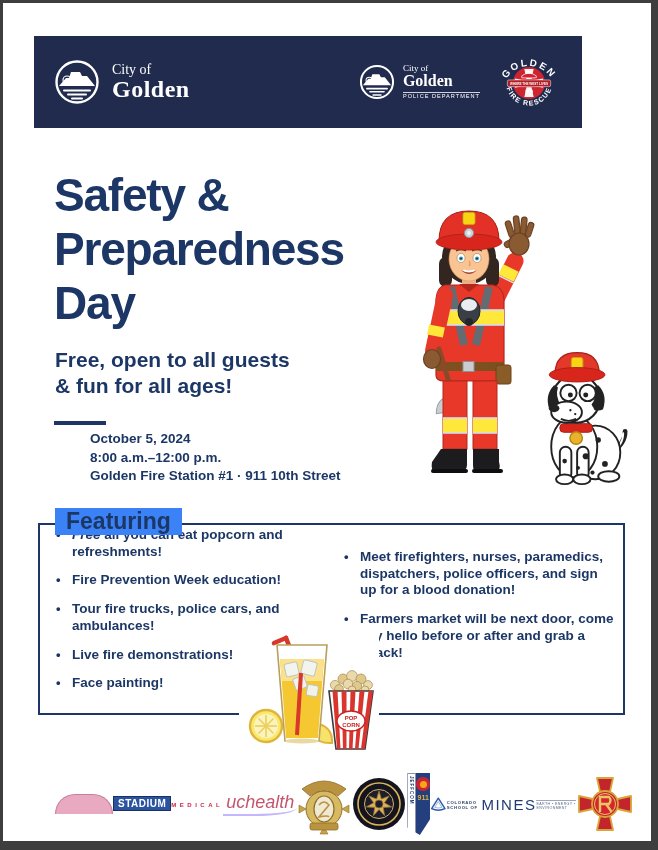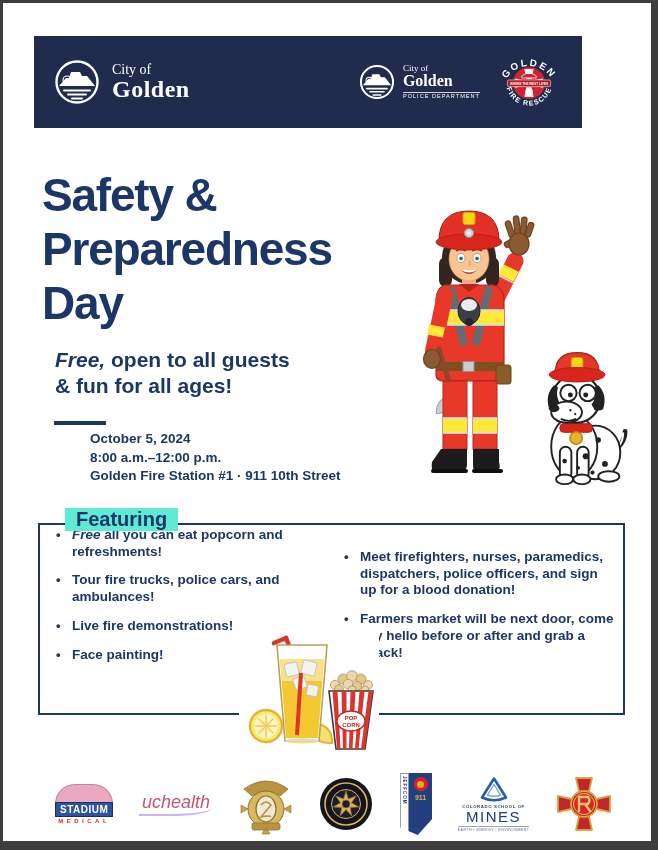--- a/index.html
+++ b/index.html
@@ -21,46 +21,46 @@
   .brand-text .pre{font-size:14px;display:block;}
   .brand-text .name{font-size:24px;font-weight:bold;display:block;letter-spacing:.5px;}
   .right-logos{display:flex;align-items:center;gap:16px;}
   .police{display:flex;align-items:center;gap:8px;}
   .police-text{color:#fff;font-family:"Liberation Serif",serif;line-height:1.02;}
   .police-text .pre{font-size:9px;display:block;}
   .police-text .name{font-size:16px;font-weight:bold;display:block;}
   .police-text .dept{font-size:5.6px;letter-spacing:1px;display:block;margin-top:2px;
     border-top:1px solid rgba(255,255,255,.8);padding-top:1.5px;font-family:"Liberation Sans",sans-serif;}
   
-  .title{position:absolute;left:39px;top:166px;font-size:46px;font-weight:bold;
+  .title{position:absolute;left:51px;top:166px;font-size:46px;font-weight:bold;
     line-height:1.17;letter-spacing:-1.2px;color:#1c3766;}
   .tagline{position:absolute;left:52px;top:344px;font-size:21px;font-weight:bold;line-height:1.22;}
-  .tagline .emph{font-style:italic;}
+  .tagline .emph{}
   .date-rule{position:absolute;left:51px;top:418px;width:52px;height:3.5px;background:#1c3766;}
   .when{position:absolute;left:51px;top:427px;font-size:13.5px;font-weight:bold;line-height:1.38;margin-left:36px;}
   
   .firefighter{position:absolute;left:408px;top:196px;width:132px;height:288px;}
   .dalmatian{position:absolute;left:528px;top:342px;width:98px;height:142px;}
   .snacks{position:absolute;left:236px;top:626px;width:140px;height:134px;background:#fff;z-index:3;}
   
   .feat-box{position:absolute;left:35px;top:520px;width:587px;height:192px;
     border:2.5px solid #1c3766;box-sizing:border-box;}
-  .feat-heading{position:absolute;left:62px;top:505px;background:#5eead4;padding:0 11px;
-    font-size:20px;font-weight:bold;color:#1c3766;z-index:2;}
+  .feat-heading{position:absolute;left:52px;top:505px;background:#3b82f6;padding:0 11px;
+    font-size:23px;font-weight:bold;color:#1c3766;z-index:2;}
   .blist{position:absolute;margin:0;padding:0;list-style:none;font-size:13.5px;
     font-weight:bold;line-height:1.24;}
   .blist li{position:relative;padding-left:17px;margin-bottom:12px;}
   .blist li::before{content:"•";position:absolute;left:1px;top:0;font-size:13px;}
   .blist-left{left:52px;top:524px;width:258px;}
   .blist-right{left:340px;top:546px;width:272px;}
   .bi{font-style:italic;}
   
   .sponsors{position:absolute;left:52px;top:768px;width:558px;height:66px;
     display:flex;align-items:center;justify-content:space-between;}
-  .sp{display:flex;flex-direction:column;align-items:center;}
+  .sp{display:flex;flex-direction:row;align-items:center;}
   .stadium-dome{width:56px;height:19px;background:#e9aac1;border:1px solid #c87f9b;
     border-bottom:none;border-radius:29px 29px 0 0;}
   .stadium-banner{background:#2b53a0;border:1px solid #16325e;color:#fff;font-size:10px;
     font-weight:bold;letter-spacing:.5px;padding:1px 4px;margin-top:-2px;}
   .stadium-medical{color:#cf2440;font-size:6px;font-weight:bold;letter-spacing:3.5px;margin-top:1px;}
   .uchealth-word{font-size:18px;font-weight:normal;font-style:italic;color:#c4556f;
     border-bottom:2px solid #c4b5fd;padding:0 3px 1px 3px;border-radius:0 0 60%/8px 60%;}
   .jeffcom{width:32px;height:62px;display:flex;
     clip-path:polygon(0 0,100% 0,100% 74%,55% 100%,0 88%);}
   .jeffcom-strip{width:9px;background:#fff;border:1px solid #8a93a8;box-sizing:border-box;
@@ -283,20 +283,21 @@
     <path d="M24,30 Q24,8 47,8 Q70,8 70,30 Z" fill="#e3392b" stroke="#a81f17" stroke-width="1.2"></path>
     <rect x="41" y="13" width="12" height="15" rx="2.5" fill="#f7d515" stroke="#caa511" stroke-width="1"></rect>
     <ellipse cx="47" cy="31" rx="29" ry="7.5" fill="#d9261c" stroke="#a81f17" stroke-width="1"></ellipse>
   </svg>
 
   <div class="feat-box"></div>
   <div class="feat-heading">Featuring</div>
 
   <ul class="blist blist-left">
     <li><span class="bi">Free</span><span> all you can eat popcorn and refreshments!</span></li>
+    <li>Fire Prevention Week education!</li>
     <li>Tour fire trucks, police cars, and ambulances!</li>
     <li>Live fire demonstrations!</li>
     <li>Face painting!</li>
   </ul>
 
   <ul class="blist blist-right">
     <li>Meet firefighters, nurses, paramedics, dispatchers, police officers, and sign up for a blood donation!</li>
     <li>Farmers market will be next door, come say hello before or after and grab a snack!</li>
   </ul>
 

